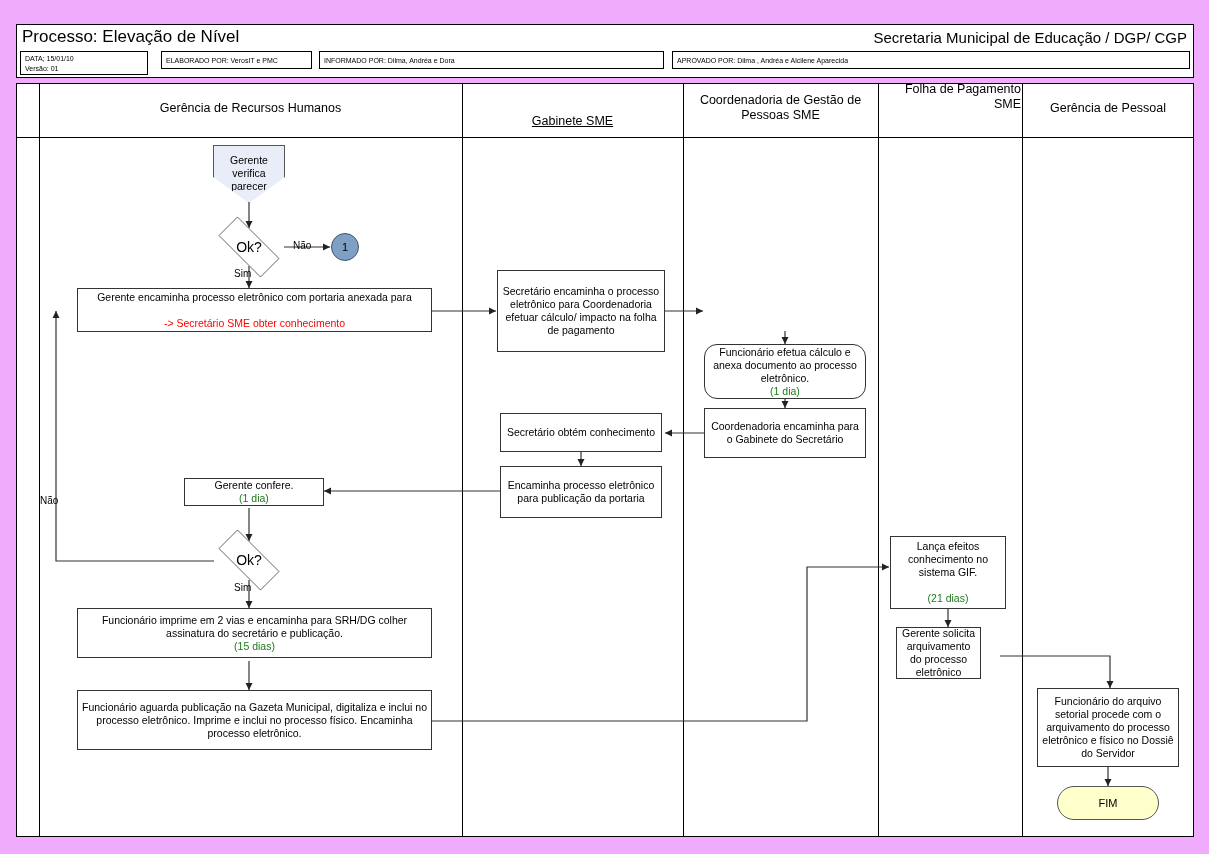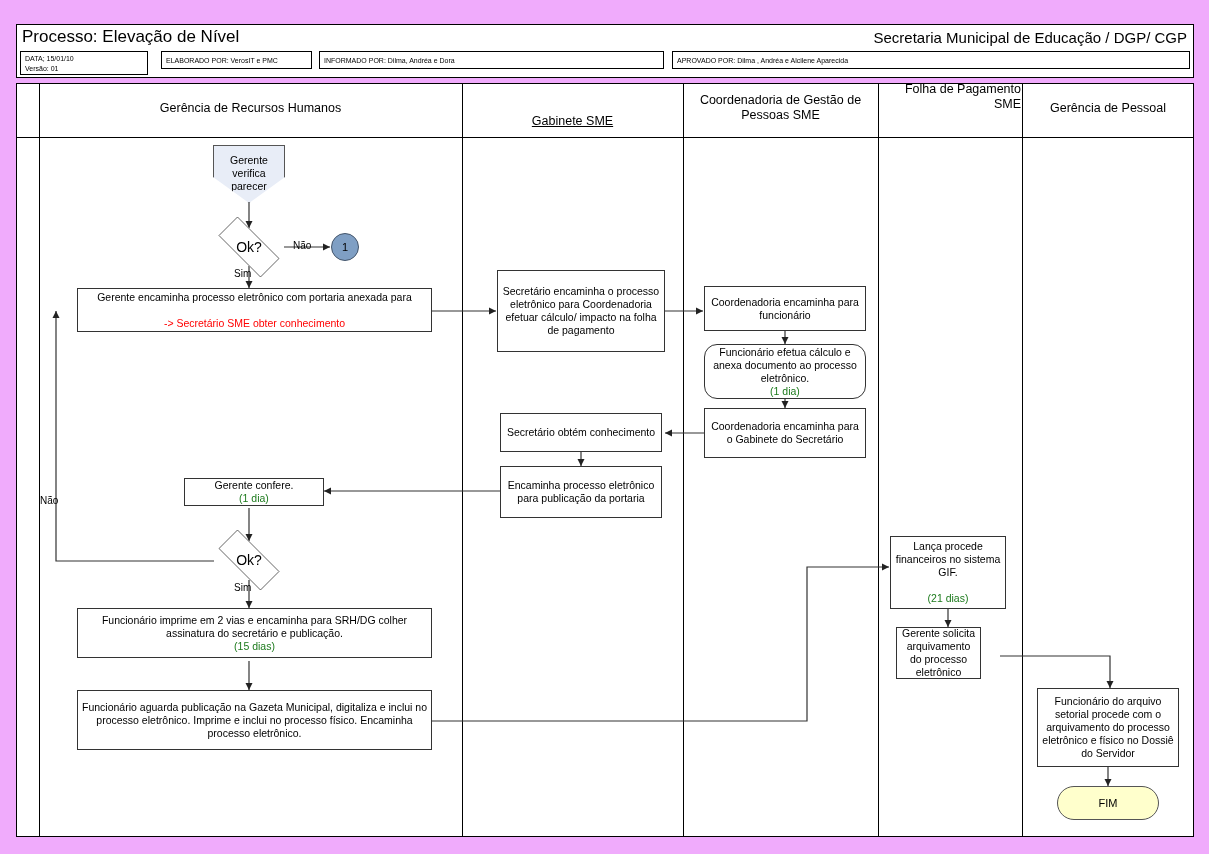--- a/index.html
+++ b/index.html
@@ -304,38 +304,35 @@
   </div>
 
   <div class="node" style="left:500px; top:466px; width:162px; height:52px;">
     <span>Encaminha processo eletrônico para publicação da portaria</span>
   </div>
 
   <div class="node" style="left:500px; top:413px; width:162px; height:39px;">
     <span>Secretário obtém conhecimento</span>
   </div>
 
-  <div class="node" style="left:704px; top:286px; width:162px; height:45px;">
-    <span>Coordenadoria encaminha para funcionário</span>
-  </div>
 
   <div class="node" style="left:704px; top:344px; width:162px; height:55px;border-radius:13px;">
     <span>
       <span>Funcionário efetua cálculo e anexa documento ao processo eletrônico.</span>
       <span class="green">(1 dia)</span>
     </span>
   </div>
 
   <div class="node" style="left:704px; top:408px; width:162px; height:50px;">
     <span>Coordenadoria encaminha para o Gabinete do Secretário</span>
   </div>
 
   <div class="node" style="left:890px; top:536px; width:116px; height:73px;">
     <span>
-      <span>Lança procede financeiros no sistema GIF.</span><br>
+      <span>Lança efeitos conhecimento no sistema GIF.</span><br>
       <span class="green">(21 dias)</span>
     </span>
   </div>
 
   <div class="node" style="left:896px; top:627px; width:85px; height:52px;">
     <span>Gerente solicita arquivamento do processo eletrônico</span>
   </div>
 
   <div class="node" style="left:1037px; top:688px; width:142px; height:79px;">
     <span>Funcionário do arquivo setorial procede com o arquivamento do processo eletrônico e físico no Dossiê do Servidor</span>

